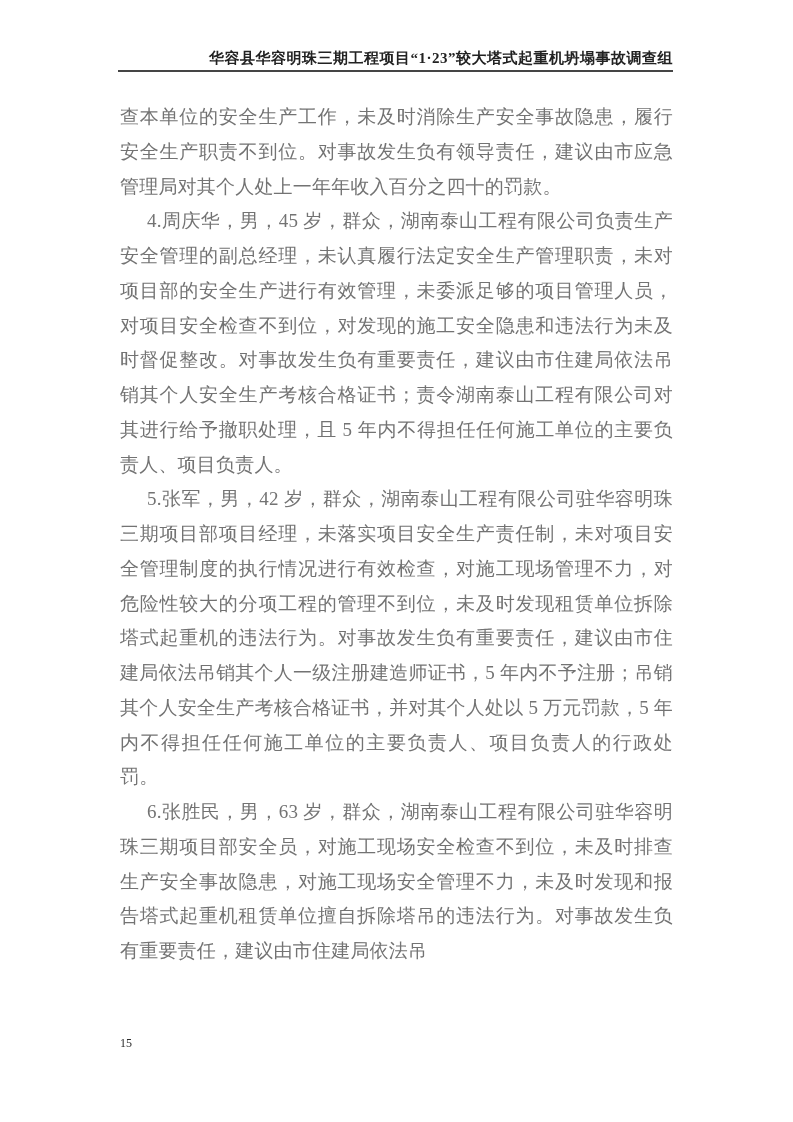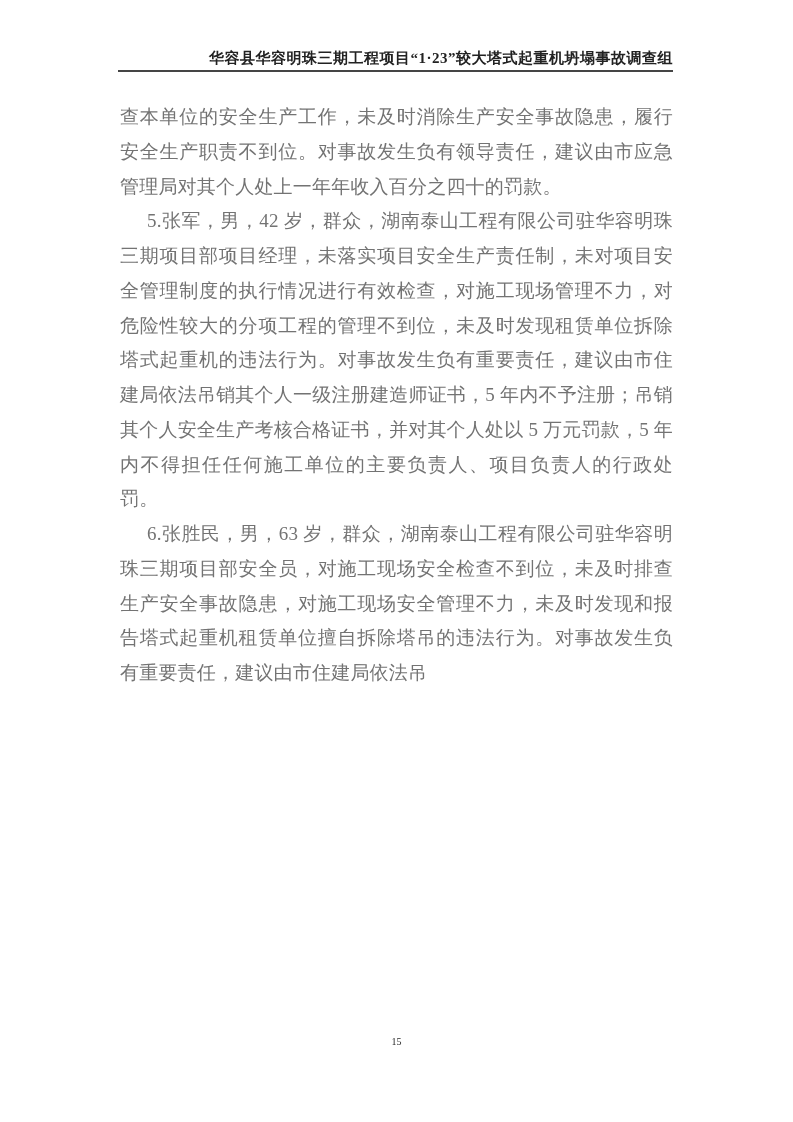--- a/index.html
+++ b/index.html
@@ -46,36 +46,37 @@
     padding: 0;
   }
   .content p.indent {
     text-indent: 27px;
   }
   .footer {
     position: absolute;
     top: 1036px;
     left: 120px;
     width: 553px;
-    text-align: center;
-    font-size: 10px;
+    text-align: left;
+    font-size: 12px;
     color: #2a2a2a;
   }
 </style>
 </head>
 <body>
 
 <div class="page">
 
   <div class="header">
     <span>华容县华容明珠三期工程项目“1·23”较大塔式起重机坍塌事故调查组</span>
   </div>
 
   <div class="content">
     <p class="para">查本单位的安全生产工作，未及时消除生产安全事故隐患，履行安全生产职责不到位。对事故发生负有领导责任，建议由市应急管理局对其个人处上一年年收入百分之四十的罚款。</p>
+    <p class="para indent">4.周庆华，男，45 岁，群众，湖南泰山工程有限公司负责生产安全管理的副总经理，未认真履行法定安全生产管理职责，未对项目部的安全生产进行有效管理，未委派足够的项目管理人员，对项目安全检查不到位，对发现的施工安全隐患和违法行为未及时督促整改。对事故发生负有重要责任，建议由市住建局依法吊销其个人安全生产考核合格证书；责令湖南泰山工程有限公司对其进行给予撤职处理，且 5 年内不得担任任何施工单位的主要负责人、项目负责人。</p>
     <p class="para indent">5.张军，男，42 岁，群众，湖南泰山工程有限公司驻华容明珠三期项目部项目经理，未落实项目安全生产责任制，未对项目安全管理制度的执行情况进行有效检查，对施工现场管理不力，对危险性较大的分项工程的管理不到位，未及时发现租赁单位拆除塔式起重机的违法行为。对事故发生负有重要责任，建议由市住建局依法吊销其个人一级注册建造师证书，5 年内不予注册；吊销其个人安全生产考核合格证书，并对其个人处以 5 万元罚款，5 年内不得担任任何施工单位的主要负责人、项目负责人的行政处罚。</p>
     <p class="para indent">6.张胜民，男，63 岁，群众，湖南泰山工程有限公司驻华容明珠三期项目部安全员，对施工现场安全检查不到位，未及时排查生产安全事故隐患，对施工现场安全管理不力，未及时发现和报告塔式起重机租赁单位擅自拆除塔吊的违法行为。对事故发生负有重要责任，建议由市住建局依法吊</p>
   </div>
 
   <div class="footer">
     <span>15</span>
   </div>
 
 </div>
 

